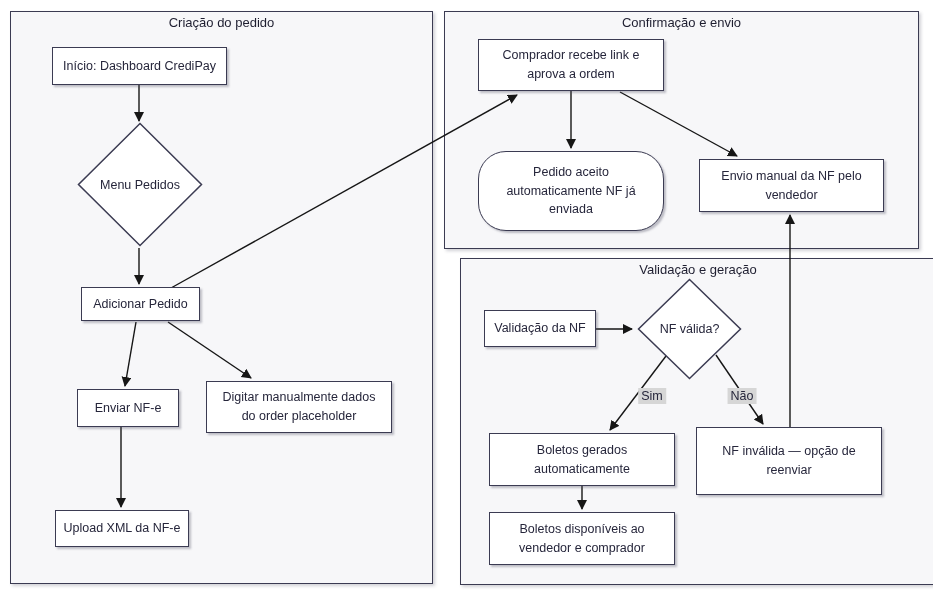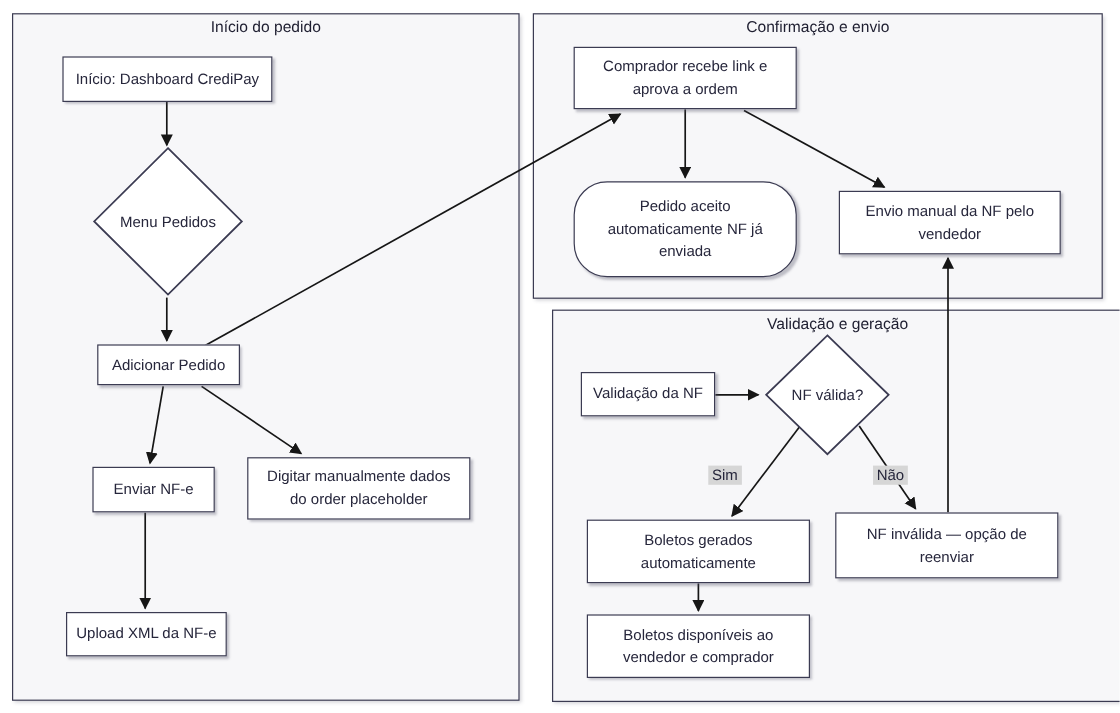--- a/index.html
+++ b/index.html
@@ -63,21 +63,21 @@
     padding:0 3px;
     z-index:3;
   }
 </style>
 </head>
 <body>
 
 <div class="canvas">
 
   <div class="section" style="left:10px; top:11px; width:421px; height:571px;">
-    <div class="section-title">Início do pedido</div>
+    <div class="section-title">Criação do pedido</div>
   </div>
 
   <div class="section" style="left:444px; top:11px; width:473px; height:236px;">
     <div class="section-title">Confirmação e envio</div>
   </div>
 
   <div class="section" style="left:460px; top:258px; width:474px; height:325px;">
     <div class="section-title">Validação e geração</div>
   </div>
 
@@ -123,37 +123,37 @@
 enviada</div>
 
   <div class="node" style="left:484px; top:310px; width:112px; height:37px;">Validação da NF</div>
 
   <div class="node" style="left:699px; top:159px; width:185px; height:53px;">Envio manual da NF pelo
 vendedor</div>
 
   <div class="node" style="left:489px; top:433px; width:186px; height:53px;">Boletos gerados
 automaticamente</div>
 
-  <div class="node" style="left:696px; top:427px; width:186px; height:55px;">NF inválida — opção de
+  <div class="node" style="left:696px; top:427px; width:186px; height:68px;">NF inválida — opção de
 reenviar</div>
 
   <div class="node" style="left:489px; top:512px; width:186px; height:53px;">Boletos disponíveis ao
 vendedor e comprador</div>
 
   <div class="diamond" style="left:77px; top:122px; width:126px; height:125px;">
     <svg width="126" height="125">
       <polygon points="63,1.5 124.5,62.5 63,123.5 1.5,62.5" fill="#ffffff" stroke="#3b3b52" stroke-width="1.5"></polygon>
     </svg>
     <div class="diamond-label">Menu Pedidos</div>
   </div>
 
   <div class="diamond" style="left:637px; top:278px; width:105px; height:102px;">
     <svg width="105" height="102">
       <polygon points="52.5,1.5 103.5,51 52.5,100.5 1.5,51" fill="#ffffff" stroke="#3b3b52" stroke-width="1.5"></polygon>
     </svg>
     <div class="diamond-label">NF válida?</div>
   </div>
 
-  <div class="edge-label" style="left:604px; top:396px;">Sim</div>
+  <div class="edge-label" style="left:652px; top:396px;">Sim</div>
 
   <div class="edge-label" style="left:742px; top:396px;text-align:right;">Não</div>
 
 </div>
 
 </body></html>

